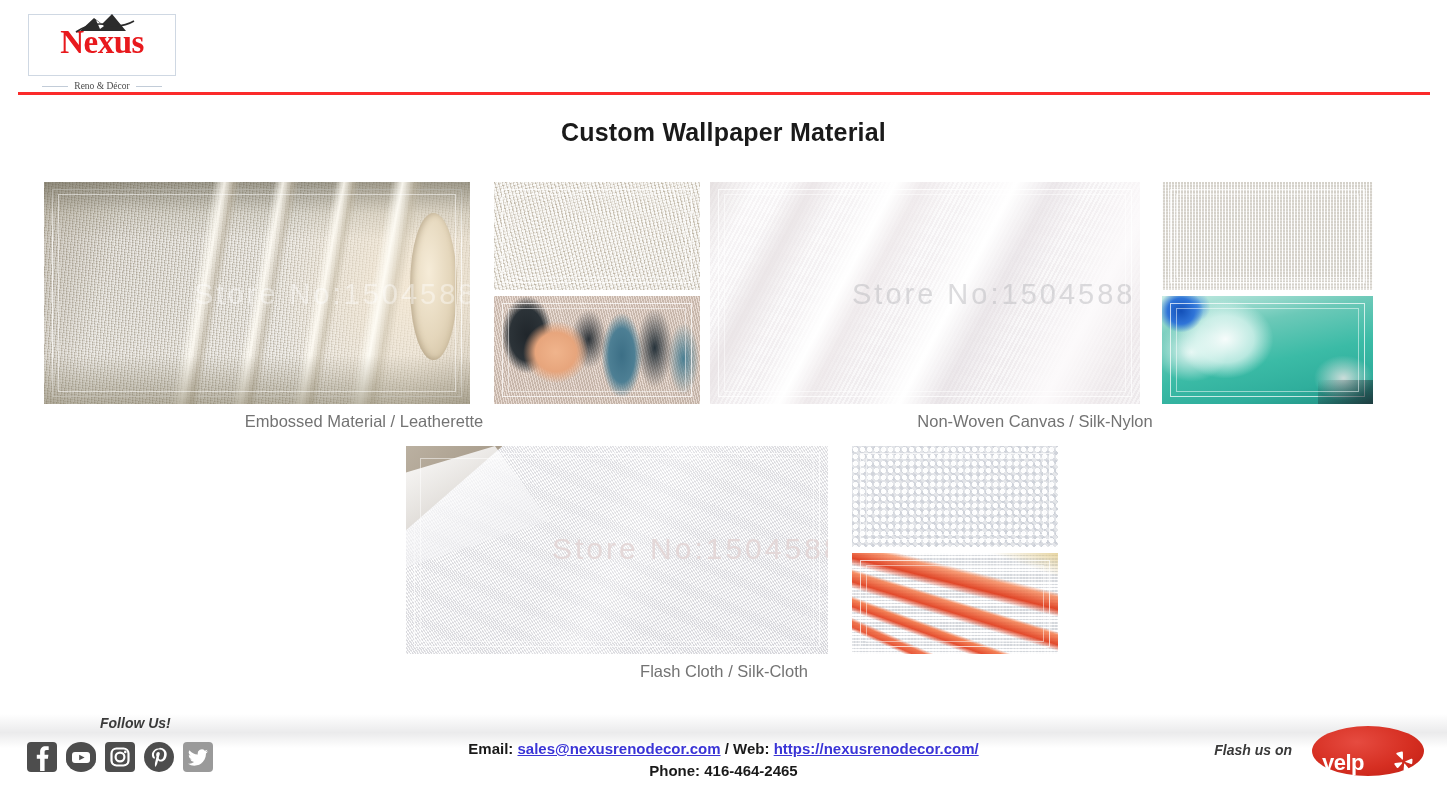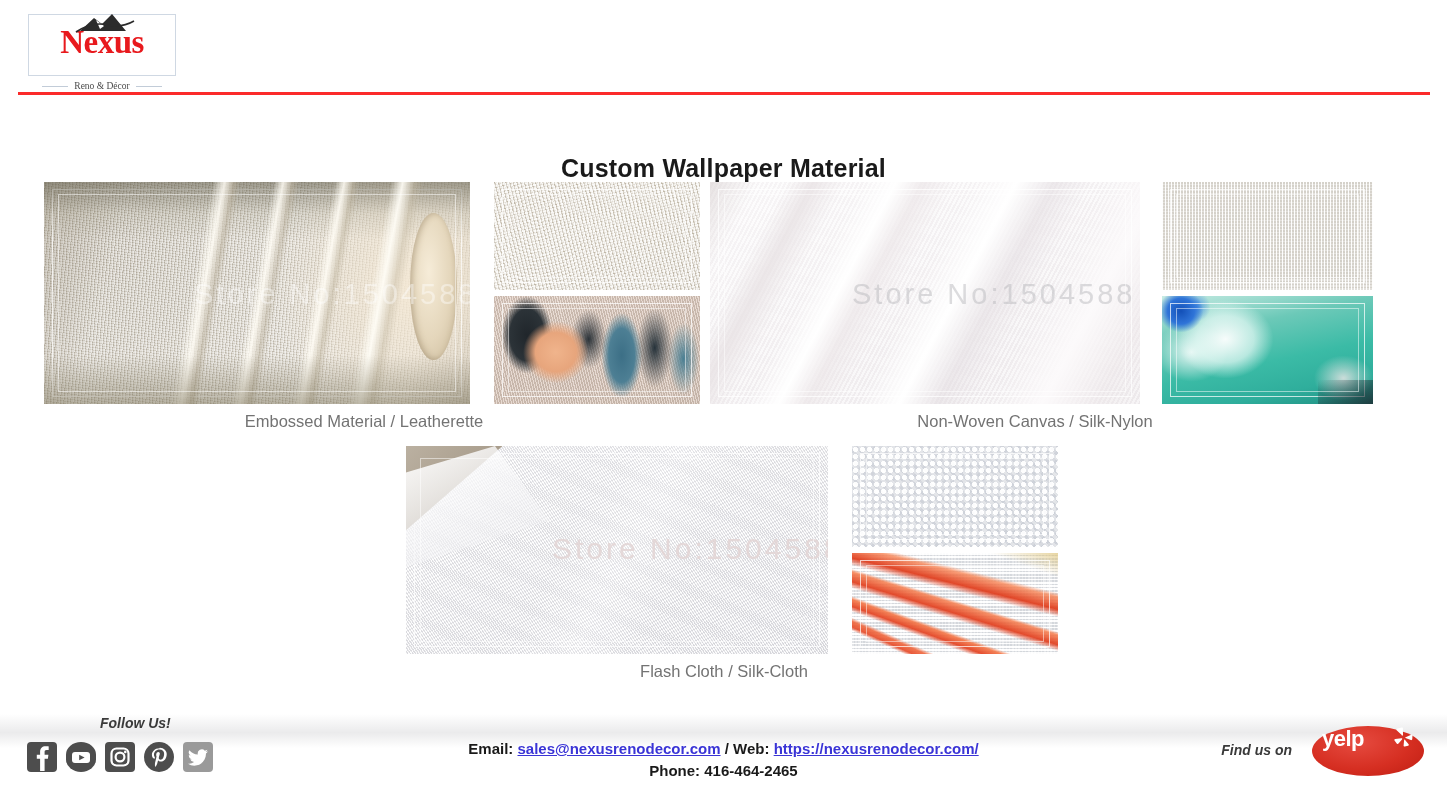--- a/index.html
+++ b/index.html
@@ -31,21 +31,21 @@
   .header-title {
     position:absolute; left:272px; top:30px;
     font-size:31px; font-weight:400; color:#231f20;
     letter-spacing:1.2px; white-space:nowrap;
   }
   .header-rule { position:absolute; left:18px; top:92px; width:1412px; height:3px; background:#fb2a2a; }
 
   
   .section-title {
     position:absolute; left:0; top:118px; width:1447px; text-align:center;
-    font-size:25px; font-weight:700; color:#1a1a1a; letter-spacing:0.2px;margin-top:36px;
+    font-size:25px; font-weight:700; color:#1a1a1a; letter-spacing:0.2px;
   }
 
   .group { position:absolute; }
   .group .panels { position:absolute; left:0; top:0; display:flex;gap:16px; }
   .big-img { position:relative; overflow:hidden; }
   .side-col { display:flex; flex-direction:column; }
   .side-img { position:relative; overflow:hidden; }
   .caption {
     position:absolute; left:0; width:100%; text-align:center;
     font-size:16.5px; color:#737373; font-weight:400; white-space:nowrap;
@@ -211,21 +211,21 @@
   }
   .contact a { color:#3a34d6; text-decoration:underline; font-weight:700; }
 
   .findus {
     position:absolute; right:155px; top:40px;
     font-style:italic; font-weight:700; font-size:14px; color:#3a3a3a; white-space:nowrap;
   }
   .yelp {
     position:absolute; right:23px; top:24px; width:112px; height:50px;
     border-radius:50%; background:radial-gradient(ellipse at 40% 32%, #e64b40 0%, #d62f22 55%, #bf1d12 100%);
-    display:flex; align-items:flex-start; justify-content:center;gap:28px;
+    display:flex; align-items:flex-end; justify-content:center;gap:28px;
   }
   .yelp-word {
     font-family:"Liberation Sans", sans-serif; font-weight:700; font-size:22px; color:#fff;
     letter-spacing:-0.5px; margin-right:2px;
   }
 </style>
 </head>
 <body>
 
 <div class="page">
@@ -340,21 +340,21 @@
       <div>
         <span>Email:</span>
         <a href="#">sales@nexusrenodecor.com</a>
         <span>/</span>
         <span>Web:</span>
         <a href="#">https://nexusrenodecor.com/</a>
       </div>
       <div>Phone: 416-464-2465</div>
     </div>
 
-    <div class="findus">Find us on</div>
+    <div class="findus">Flash us on</div>
     <div class="yelp">
       <span class="yelp-word">yelp</span>
       <span>
         <svg width="20" height="22" viewBox="0 0 20 22">
           <path d="M9.3 9.6 3.6 4.3c-.5-.5-.3-1.3.4-1.5L8.6 1.5c.7-.2 1.3.3 1.3 1l.1 6.2c0 .8-1 1.4-1.6.9z" fill="#fff" transform="translate(-1,0)"></path>
           <path d="M8.6 12.2 2.2 13c-.7.1-1.1.9-.7 1.5l2.4 3.2c.4.5 1.2.5 1.6-.1l3.5-4.2c.5-.6.1-1.4-.4-1.2z" fill="#fff" transform="translate(-1,0)"></path>
           <path d="M12.6 11.2l5.6-2.4c.66-.3 1.35.2 1.3.9l-.25 3.6c-.05.7-.8 1.1-1.4.7l-5.3-2.1c-.6-.3-.5-.5.05-.7z" fill="#fff" transform="translate(-1,0)"></path>
           <path d="M12.1 13.9l3.5 4.4c.44.55.16 1.35-.5 1.5l-3.3.75c-.66.15-1.3-.4-1.2-1.05l.5-5.2c.1-.75 1-.95 1-.4z" fill="#fff" transform="translate(-1,0)"></path>
         </svg>
       </span>

